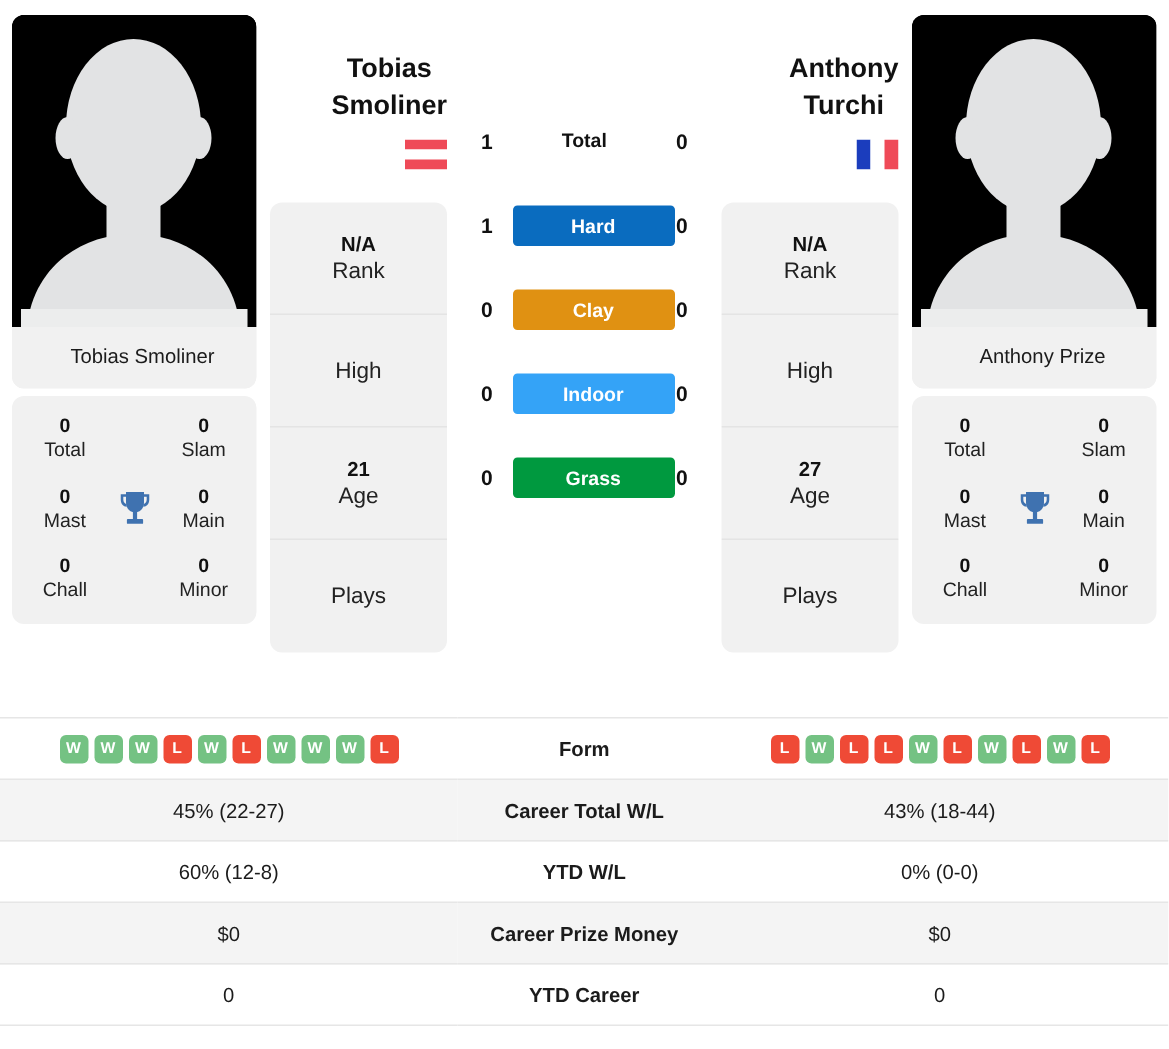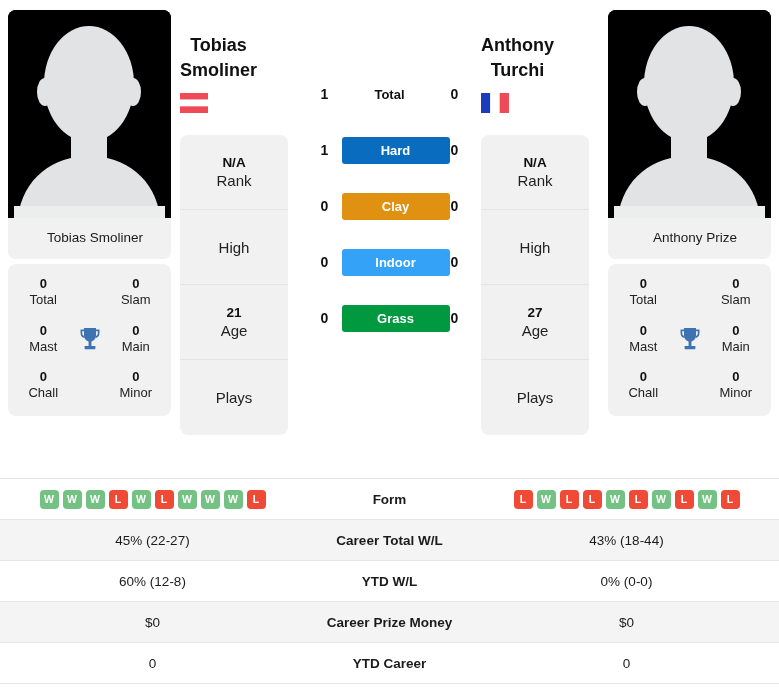--- a/index.html
+++ b/index.html
@@ -77,39 +77,39 @@
   }
   .spacer-cell { width: 34px; }
 
   
   .info-col {
     width: 118px;
     flex: 0 0 118px;
     margin: 0 9px;
     display: flex;
     flex-direction: column;
-    align-items: flex-start;
+    align-items: flex-end;
   }
   .pname {
     font-size: 18px;
     font-weight: bold;
     text-align: center;
     line-height: 1.37;
     color: #111;
     padding-top: 23px;
   }
   .flag {
     margin-top: 11px;
     width: 28px;
     height: 20px;
     display: block;
   }
   .info-card {
     margin-top: 22px;
-    width: 108px;
+    width: 118px;
     background: #f1f1f1;
     border-radius: 8px;
     overflow: hidden;
   }
   .info-seg {
     height: 75px;
     display: flex;
     flex-direction: column;
     align-items: center;
     justify-content: center;

